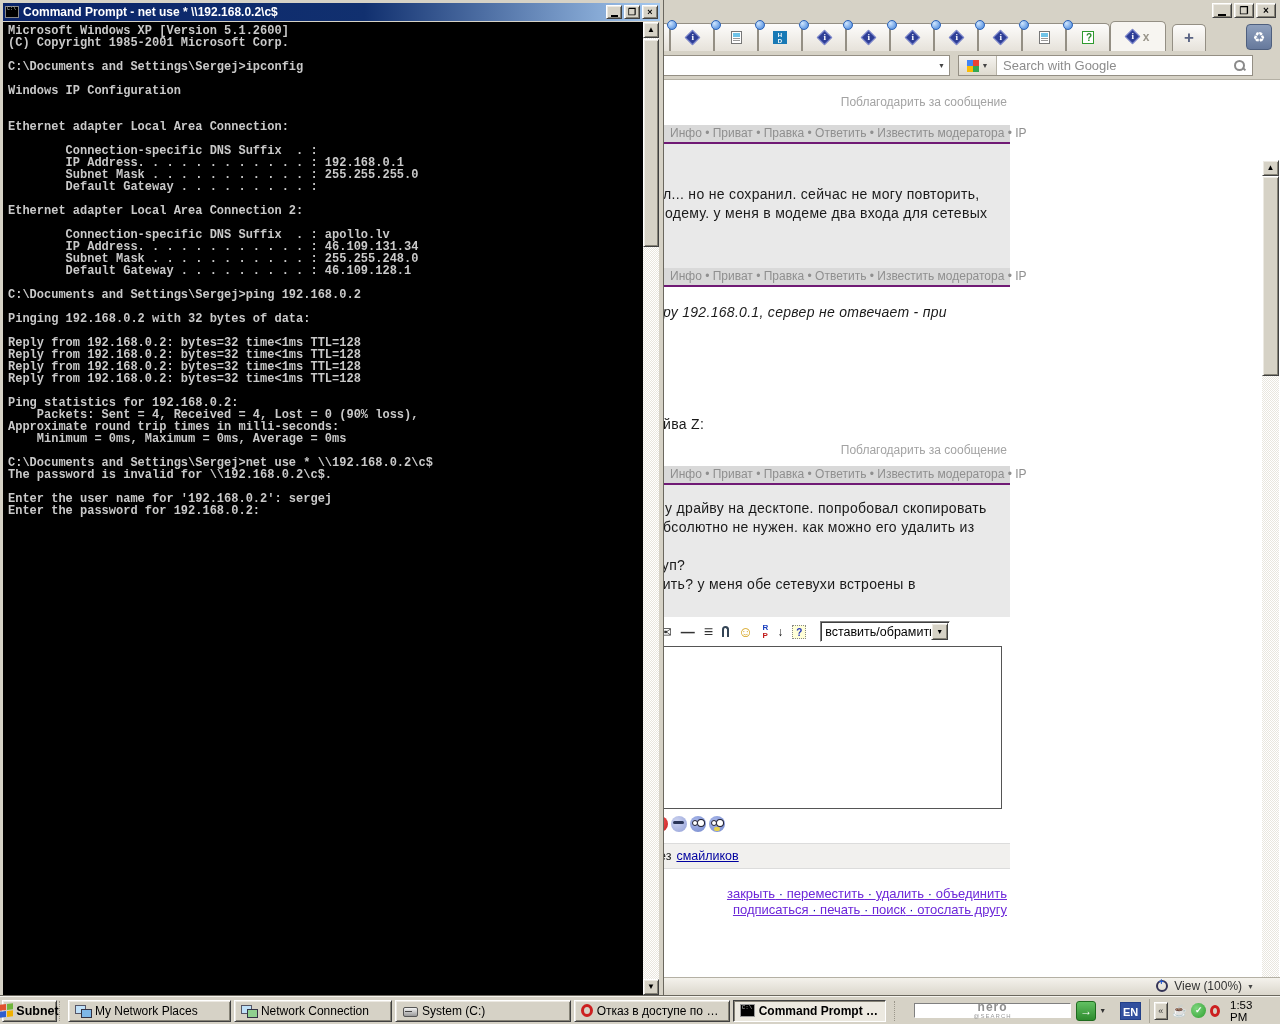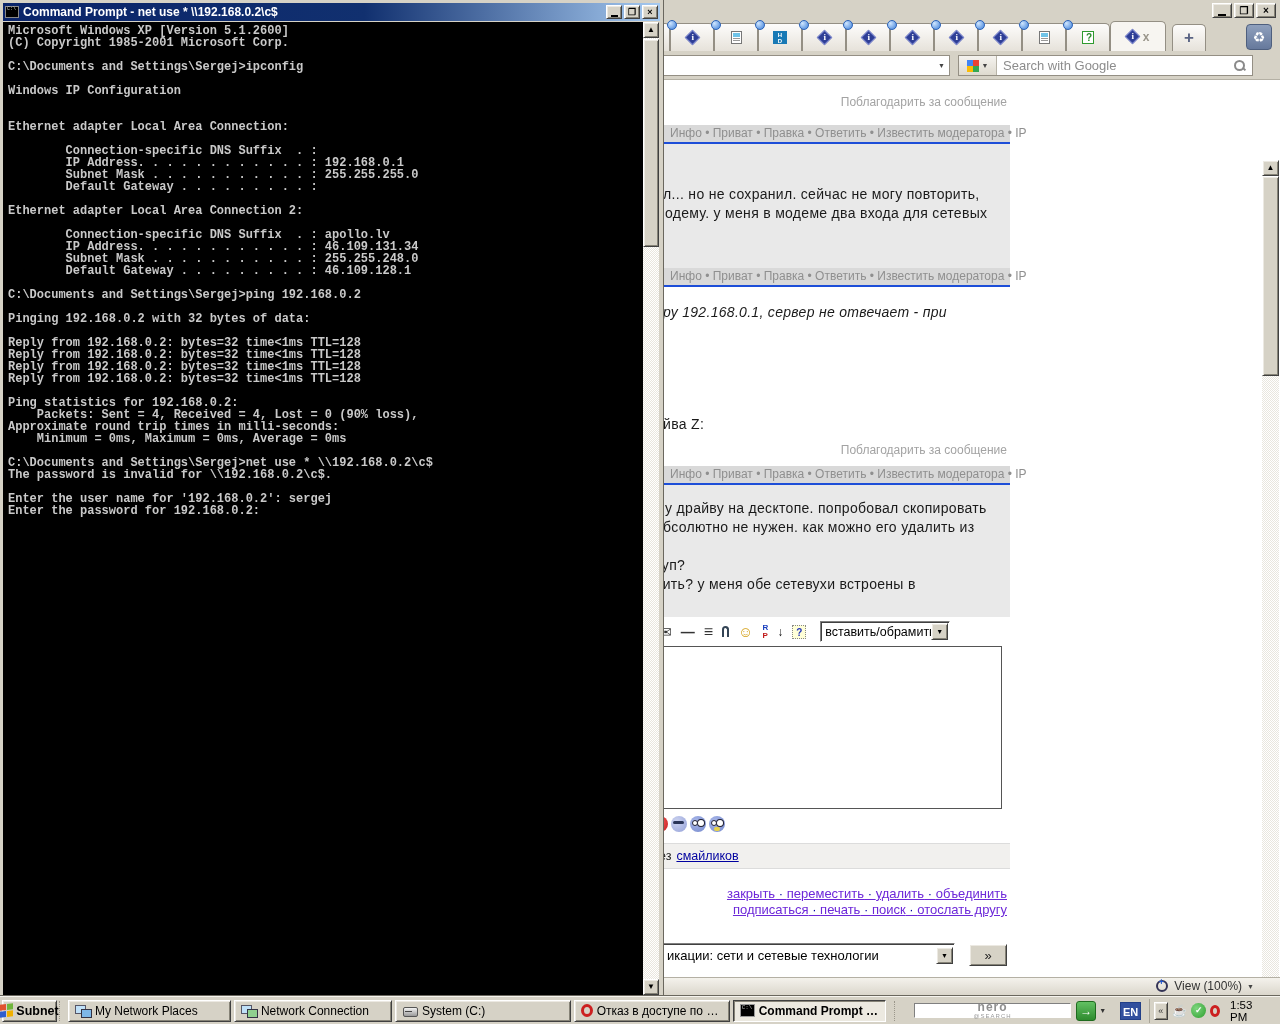--- a/index.html
+++ b/index.html
@@ -50,21 +50,21 @@
   .g-icon i:nth-child(1){background:#4285f4;} .g-icon i:nth-child(2){background:#ea4335;} .g-icon i:nth-child(3){background:#fbbc05;} .g-icon i:nth-child(4){background:#34a853;}
   #search-placeholder { flex:1; padding-left:6px; color:#8c8c8c; font-size:13px; }
   .mag-icon { position:relative; width:12px; height:12px; margin-right:6px; }
   .mag-icon::before { content:""; position:absolute; left:0; top:0; width:7px; height:7px; border:2px solid #8a8a8a; border-radius:50%; }
   .mag-icon::after { content:""; position:absolute; left:8px; top:8px; width:4px; height:2px; background:#8a8a8a; transform:rotate(45deg); }
   .caret-down { font-size:7px; color:#444; }
 
   
   #content { position:absolute; left:0; top:80px; width:1280px; height:897px; background:#fff; }
   .thanks { color:#a3a3a3; font-size:12px; text-align:right; padding-right:3px; }
-  .action-bar { background:#d9d9d9; border-bottom:2px solid #1d4ed8; color:#8f8f8f; font-size:12px; line-height:17px; padding-left:270px; height:19px; white-space:nowrap; }
+  .action-bar { background:#d9d9d9; border-bottom:2px solid #701a75; color:#8f8f8f; font-size:12px; line-height:17px; padding-left:270px; height:19px; white-space:nowrap; }
   .post { position:absolute; left:400px; width:610px; }
   .post.gray { background:#e9e9e9; }
   .post-text { position:absolute; left:255px; font-size:14px; color:#1a1a1a; letter-spacing:0.3px; line-height:19px; white-space:nowrap; }
   .post-text div { height:19px; }
   .italic { font-style:italic; }
 
   
   #editor-toolbar { position:absolute; left:660px; top:537px; height:29px; display:flex; align-items:center; gap:9px; }
   .tb-icon { display:inline-block; color:#333; font-size:14px; line-height:14px; }
   .paperclip { width:7px; height:11px; border:2px solid #345; border-top:none; border-radius:0 0 4px 4px; transform:rotate(180deg); }
@@ -318,29 +318,20 @@
         <span>без</span><a>смайликов</a>
       </div>
 
       <div class="links-row" style="top:806px;">
         
       <a class="flink">закрыть</a><a class="flink">переместить</a><a class="flink">удалить</a><a class="flink">объединить</a></div>
       <div class="links-row" style="top:822px;">
         
       <a class="flink">подписаться</a><a class="flink">печать</a><a class="flink">поиск</a><a class="flink">отослать другу</a></div>
 
-      <div id="jump-row">
-        <span id="jump-select" class="classic-select">
-          <span class="sel-text" style="font-size:13px;">икации: сети и сетевые технологии</span>
-          <span class="sel-btn raised">
-              <span class="arrow-glyph" style="font-size:7px;">▼</span>
-            </span>
-        </span>
-        <span id="jump-go" class="raised">»</span>
-      </div>
 
       <div id="b-scroll" class="dither">
         <div class="sb-btn raised" style="top:0;">
             <span class="arrow-glyph">▲</span>
           </div>
         <div id="b-thumb" class="raised"></div>
 
       </div>
     </div>
 

